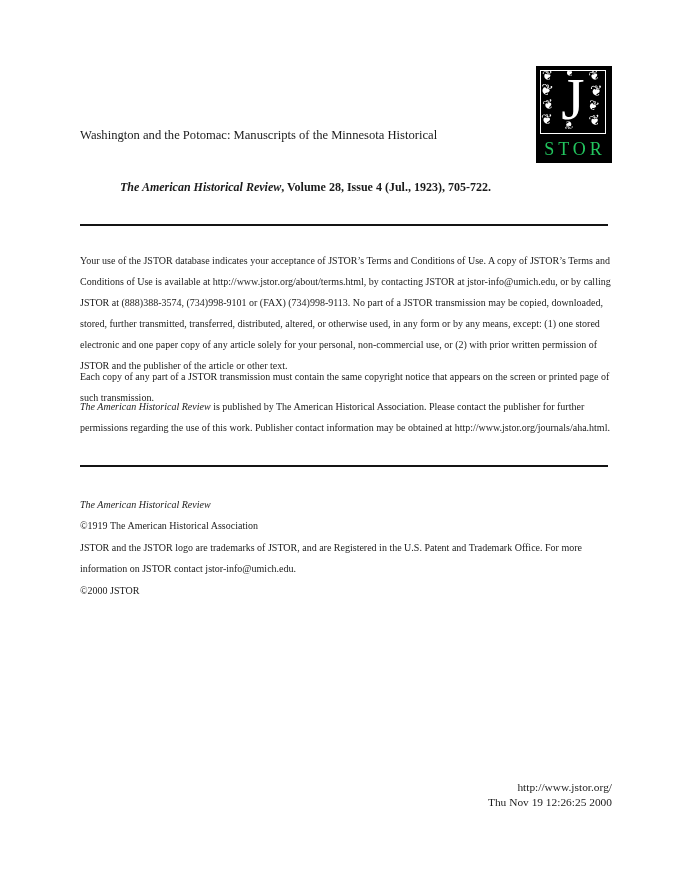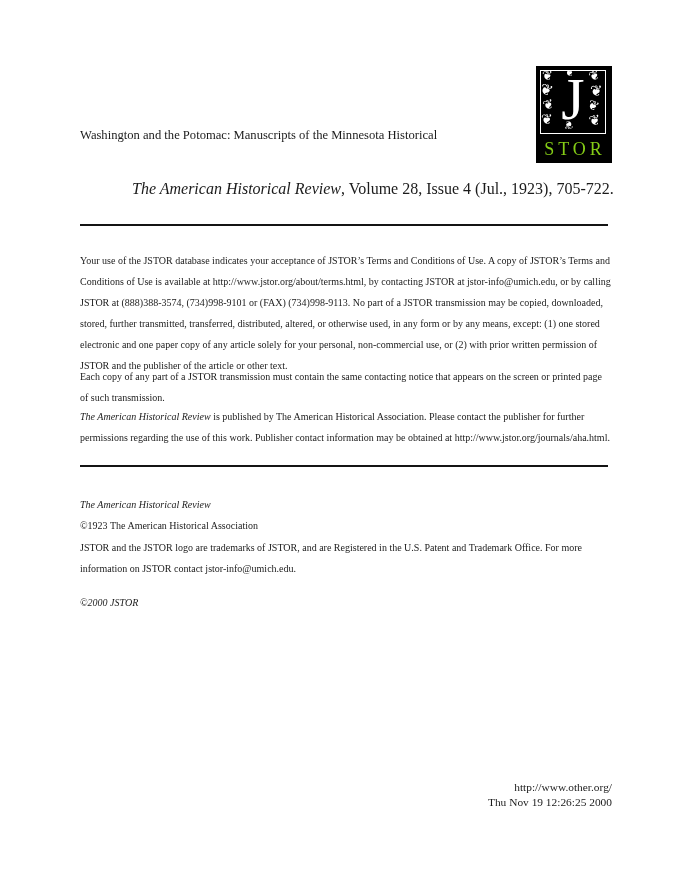--- a/index.html
+++ b/index.html
@@ -27,37 +27,37 @@
   .f3  { top: 27px; left: 2px;  font-size: 13px; transform: rotate(-15deg); }
   .f4  { top: 42px; left: 0px;  font-size: 14px; }
   .f5  { top: -2px; left: 48px; font-size: 13px; transform: rotate(-20deg); }
   .f6  { top: 13px; left: 49px; font-size: 15px; }
   .f7  { top: 28px; left: 47px; font-size: 13px; transform: rotate(25deg); }
   .f8  { top: 43px; left: 48px; font-size: 14px; transform: rotate(-10deg); }
   .f9  { top: -4px; left: 24px; font-size: 11px; }
   .f10 { top: 48px; left: 23px; font-size: 11px; transform: rotate(180deg); }
   .logo-stor {
     position: absolute; bottom: 3px; left: 2px; right: 0; text-align: center;
-    color: #84cc16; font-size: 18px; letter-spacing: 4px; font-family: "Liberation Serif", serif;
+    color: #22c55e; font-size: 18px; letter-spacing: 4px; font-family: "Liberation Serif", serif;
   }
 
   
   .title { left: 80px; top: 127px; width: 470px; font-weight: normal; font-size: 12.6px; line-height: 17px; }
-  .citation { left: 132px; top: 180px; font-size: 16px; }
+  .citation { left: 120px; top: 180px; font-size: 12px; font-weight: bold; }
   .italic { font-style: italic; }
   .rule { left: 80px; width: 528px; height: 2px; background: #141414; }
   .rule-top { top: 224px; }
   .rule-bottom { top: 465px; }
   .body-text { left: 80px; width: 532px; font-size: 10px; line-height: 21px; }
   .p-acceptance { top: 250px; }
   .p-copies { top: 366px; }
-  .p-publisher { top: 406px; }
+  .p-publisher { top: 396px; }
   .pub-block { top: 494px; }
   .tm-block { top: 537px; }
-  .c2000 { top: 592px; font-style: italic; }
+  .c2000 { top: 580px; }
   .footer { right: 88px; top: 780px; text-align: right; font-size: 11.4px; line-height: 15px; }
 </style>
 </head>
 <body>
 
 <div class="abs logo">
   <div class="logo-art">
     <span class="flourish f1"></span>
     <span class="flourish f2"></span>
     <span class="flourish f3"></span>
@@ -76,31 +76,31 @@
 <div class="abs title">
   <div>Washington and the Potomac: Manuscripts of the Minnesota Historical</div>
 </div>
 
 <div class="abs citation"><span class="italic">The American Historical Review</span><span>, Volume 28, Issue 4 (Jul., 1923), 705-722.</span></div>
 
 <div class="abs rule rule-top"></div>
 
 <div class="abs body-text p-acceptance">Your use of the JSTOR database indicates your acceptance of JSTOR’s Terms and Conditions of Use.  A copy of JSTOR’s Terms and Conditions of Use is available at http://www.jstor.org/about/terms.html,  by contacting JSTOR at jstor-info@umich.edu, or by calling JSTOR at (888)388-3574, (734)998-9101 or (FAX) (734)998-9113. No part of a JSTOR transmission may be copied, downloaded, stored, further transmitted, transferred, distributed, altered, or otherwise used, in any form or by any means, except: (1) one stored electronic and one paper copy of any article solely for your personal, non-commercial use, or (2) with prior written permission of JSTOR and the publisher of the article or other text.</div>
 
-<div class="abs body-text p-copies">Each copy of any part of a JSTOR transmission must contain the same contacting notice that appears on the screen or printed page of such transmission.</div>
+<div class="abs body-text p-copies">Each copy of any part of a JSTOR transmission must contain the same copyright notice that appears on the screen or printed page of such transmission.</div>
 
 <div class="abs body-text p-publisher"><span class="italic">The American Historical Review</span><span>  is published by The American Historical Association.  Please contact the publisher for further permissions regarding the use of this work. Publisher contact information may be obtained at http://www.jstor.org/journals/aha.html.</span></div>
 
 <div class="abs rule rule-bottom"></div>
 
 <div class="abs body-text pub-block">
   <div class="italic">The American Historical Review</div>
-  <div>©1923 The American Historical Association</div>
+  <div>©1919 The American Historical Association</div>
 </div>
 
 <div class="abs body-text tm-block">JSTOR and the JSTOR logo are trademarks of JSTOR, and are Registered in the U.S. Patent and Trademark Office. For more information on JSTOR contact jstor-info@umich.edu.</div>
 
 <div class="abs body-text c2000">©2000 JSTOR</div>
 
 <div class="abs footer">
-  <div>http://www.other.org/</div>
+  <div>http://www.jstor.org/</div>
   <div>Thu Nov 19 12:26:25 2000</div>
 </div>
 
 </body></html>

